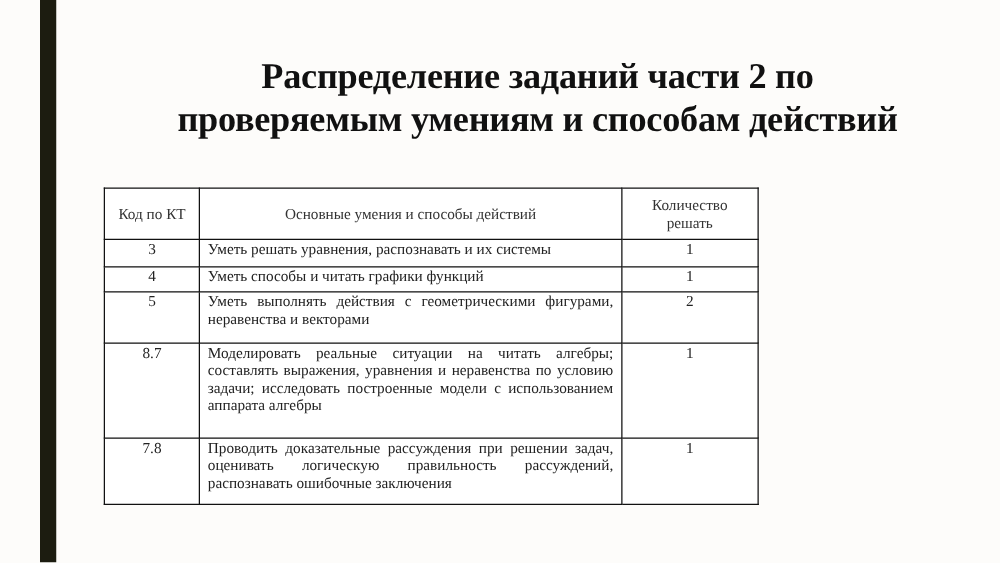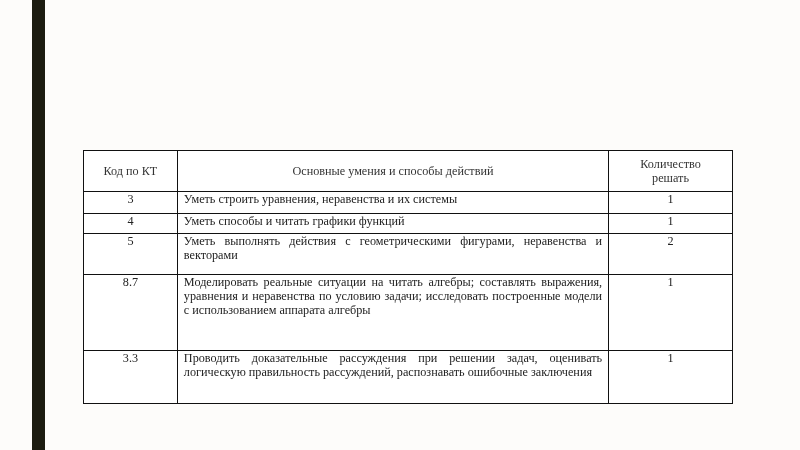--- a/index.html
+++ b/index.html
@@ -35,21 +35,21 @@
     font-size: 29px;
     line-height: 35px;
     color: #111;
     letter-spacing: -0.2px;
   }
   .title div { white-space: nowrap; }
   table.skills {
     position: absolute;
     left: 83px;
     top: 150px;
-    width: 650px;
+    width: 524px;
     border-collapse: collapse;
     font-family: "Liberation Serif", serif;
     font-size: 12.2px;
     color: #222;
     background: #fff;
   }
   table.skills th, table.skills td {
     border: 1.5px solid #111;
     padding: 0 6px;
     vertical-align: top;
@@ -73,58 +73,62 @@
   tr.r4 td { height: 75px; }
   tr.r5 td { height: 52px; }
   .cnt-head { line-height: 16px; }
 </style>
 </head>
 <body>
 
 <div class="slide">
   <div class="side-bar"></div>
 
+  <div class="title">
+    <div>Распределение заданий части 2 по</div>
+    <div>проверяемым умениям и способам действий</div>
+  </div>
 
   <table class="skills">
     <colgroup>
       <col class="c-code">
       <col class="c-skill">
       <col class="c-count">
     </colgroup>
     <thead>
       <tr>
         <th>Код по КТ</th>
         <th>Основные умения и способы действий</th>
         <th class="cnt-head">
           <span>Количество</span><br>
           <span>решать</span>
         </th>
       </tr>
     </thead>
     <tbody>
       <tr class="r1">
         <td class="code">3</td>
-        <td class="skill">Уметь строить уравнения, неравенства и их системы</td>
+        <td class="skill">Уметь решать уравнения, распознавать и их системы</td>
         <td class="count">1</td>
       </tr>
       <tr class="r2">
         <td class="code">4</td>
         <td class="skill">Уметь способы и читать графики функций</td>
         <td class="count">1</td>
       </tr>
       <tr class="r3">
         <td class="code">5</td>
         <td class="skill">Уметь выполнять действия с геометрическими фигурами, неравенства и векторами</td>
         <td class="count">2</td>
       </tr>
       <tr class="r4">
         <td class="code">8.7</td>
         <td class="skill">Моделировать реальные ситуации на читать алгебры; составлять выражения, уравнения и неравенства по условию задачи; исследовать построенные модели с использованием аппарата алгебры</td>
         <td class="count">1</td>
       </tr>
       <tr class="r5">
-        <td class="code">3.3</td>
+        <td class="code">7.8</td>
         <td class="skill">Проводить доказательные рассуждения при решении задач, оценивать логическую правильность рассуждений, распознавать ошибочные заключения</td>
         <td class="count">1</td>
       </tr>
     </tbody>
   </table>
 </div>
 
 </body></html>

